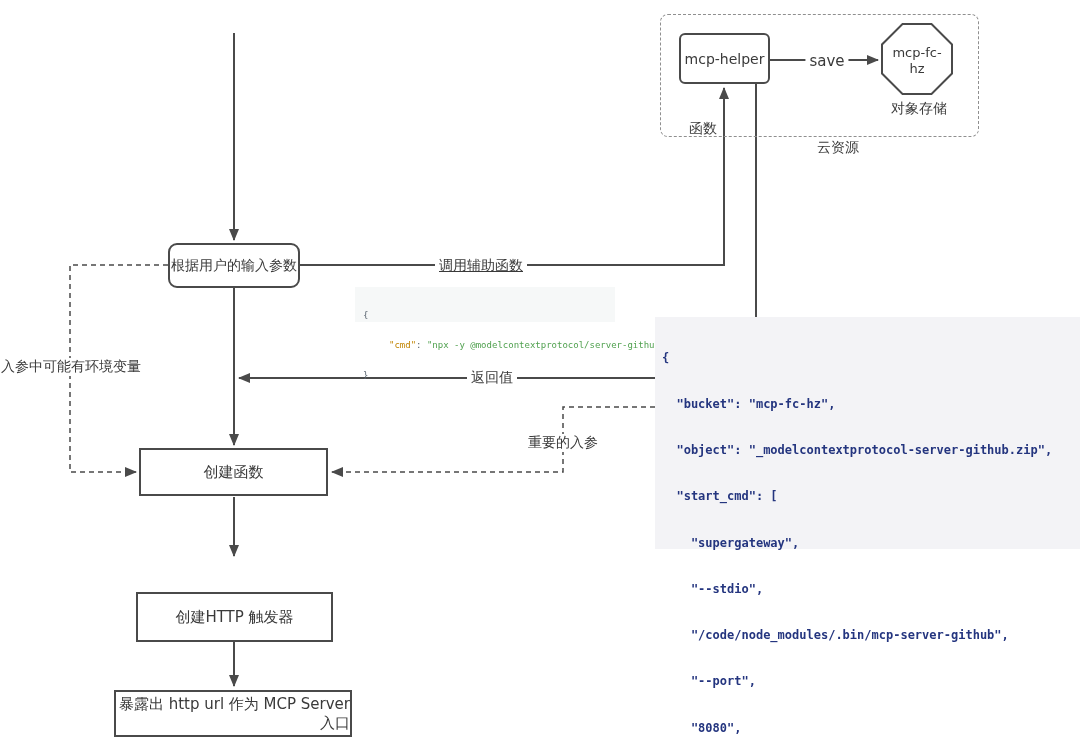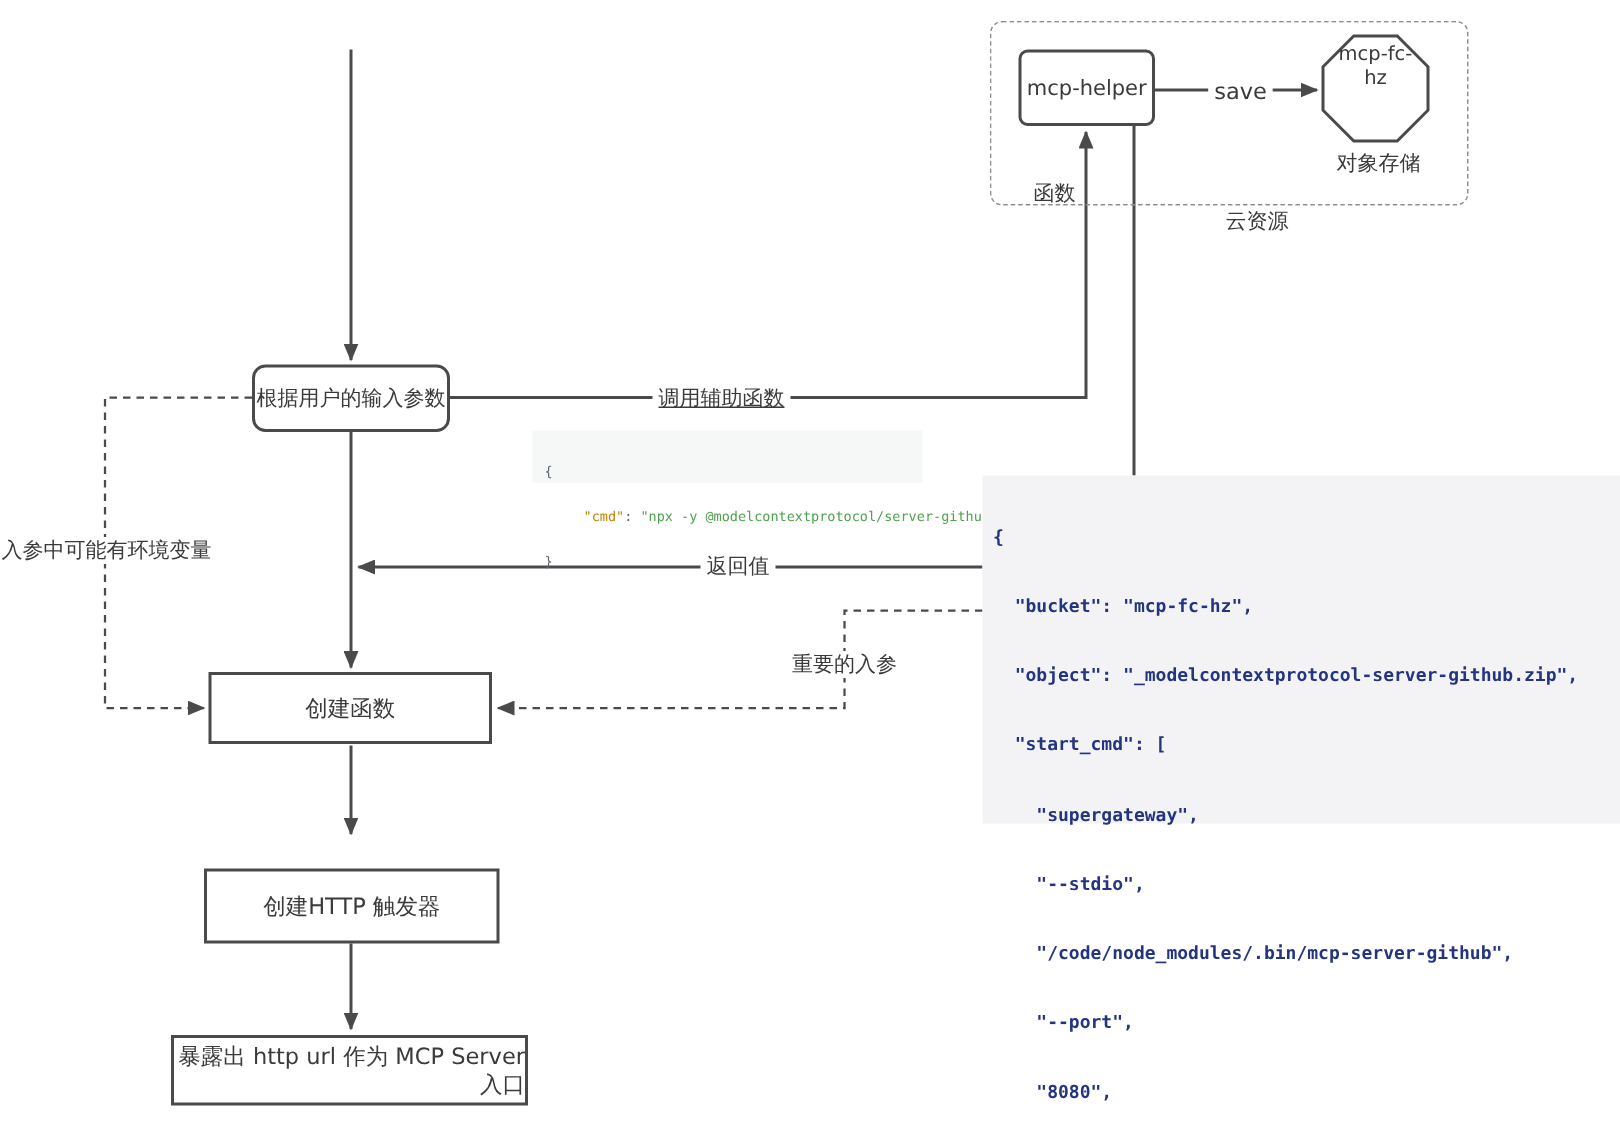--- a/index.html
+++ b/index.html
@@ -12,21 +12,21 @@
         font-size:15px;color:#3a3a3a;}
   .rounded{border-radius:9px;}
   .small-rounded{border-radius:6px;}
 
   .lbl{position:absolute;font-size:14px;color:#3a3a3a;white-space:nowrap;}
   .chip{transform:translate(-50%,-50%);background:#fff;padding:0 4px;}
 
   .cloud{position:absolute;left:660px;top:14px;width:317px;height:121px;
          border:1px dashed #8f8f8f;border-radius:8px;background:transparent;}
 
-  .octagon-text{position:absolute;left:882px;top:12px;width:70px;height:66px;
+  .octagon-text{position:absolute;left:882px;top:28px;width:70px;height:66px;
         display:flex;align-items:center;justify-content:center;text-align:center;
         font-size:13px;line-height:1.25;color:#3a3a3a;}
 
   .cmdbox{position:absolute;left:355px;top:287px;width:260px;height:35px;box-sizing:border-box;
           background:#f6f8f8;padding:3px 8px;
           font-family:"DejaVu Sans Mono","Liberation Mono",monospace;font-size:9px;line-height:10px;
           color:#5a6570;white-space:pre;}
   .cmdbox .k{color:#c18401;}
   .cmdbox .v{color:#50a14f;}
   .cmd-line2{padding-left:26px;}
@@ -82,21 +82,21 @@
   <div class="lbl chip" style="left:827px;top:61px;font-size:15px;">save</div>
 
   <div class="lbl" style="left:838px;top:148px;transform:translate(-50%,-50%);font-family:Liberation Serif, serif;">云资源</div>
 
   <div class="node rounded" style="left:168px;top:243px;width:132px;height:45px;font-size:14px;">
     <span>根据用户的输入参数</span>
   </div>
   <div class="node" style="left:139px;top:448px;width:189px;height:48px;">
     <span>创建函数</span>
   </div>
-  <div class="node" style="left:136px;top:579px;width:197px;height:50px;">
+  <div class="node" style="left:136px;top:592px;width:197px;height:50px;">
     <span>创建HTTP 触发器</span>
   </div>
   <div class="node" style="left:114px;top:690px;width:238px;height:47px;text-align:right;">
     <span>暴露出 http url 作为 MCP Server 入口</span>
   </div>
 
   <div class="lbl chip" style="left:481px;top:266px;text-decoration:underline;">调用辅助函数</div>
   <div class="lbl chip" style="left:492px;top:378px;">返回值</div>
   <div class="lbl chip" style="left:71px;top:367px;">入参中可能有环境变量</div>
   <div class="lbl chip" style="left:563px;top:443px;">重要的入参</div>

